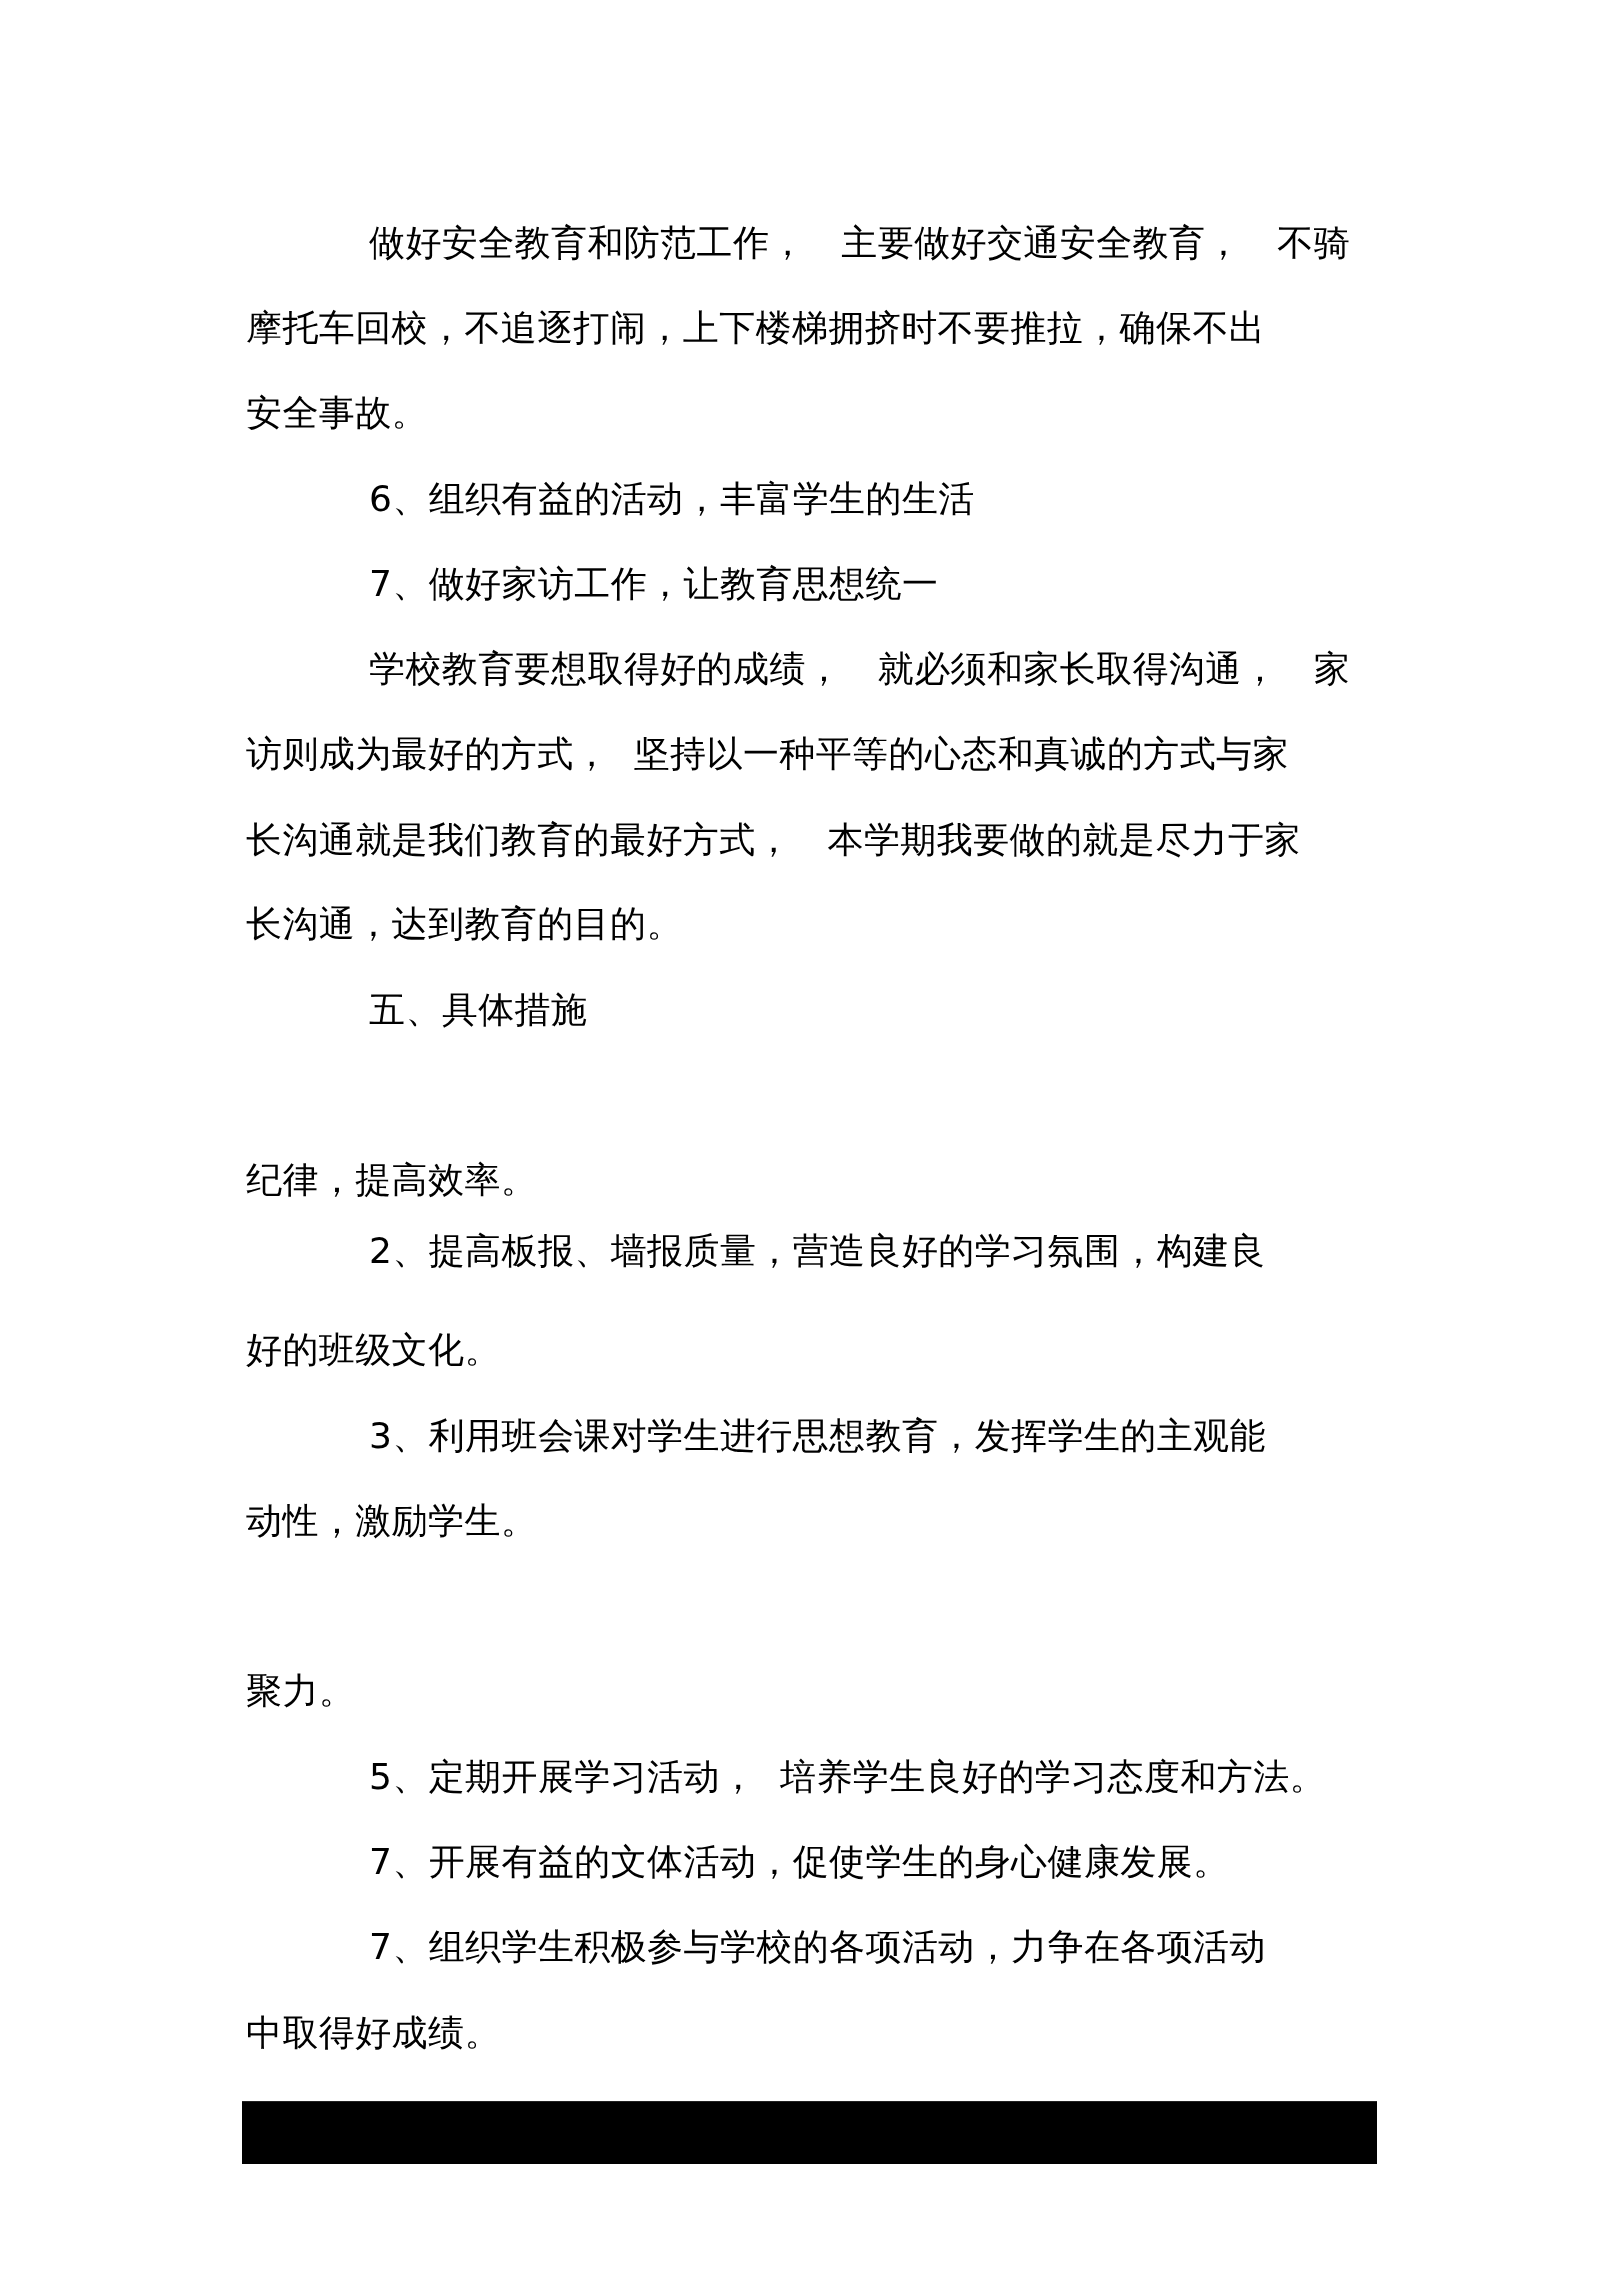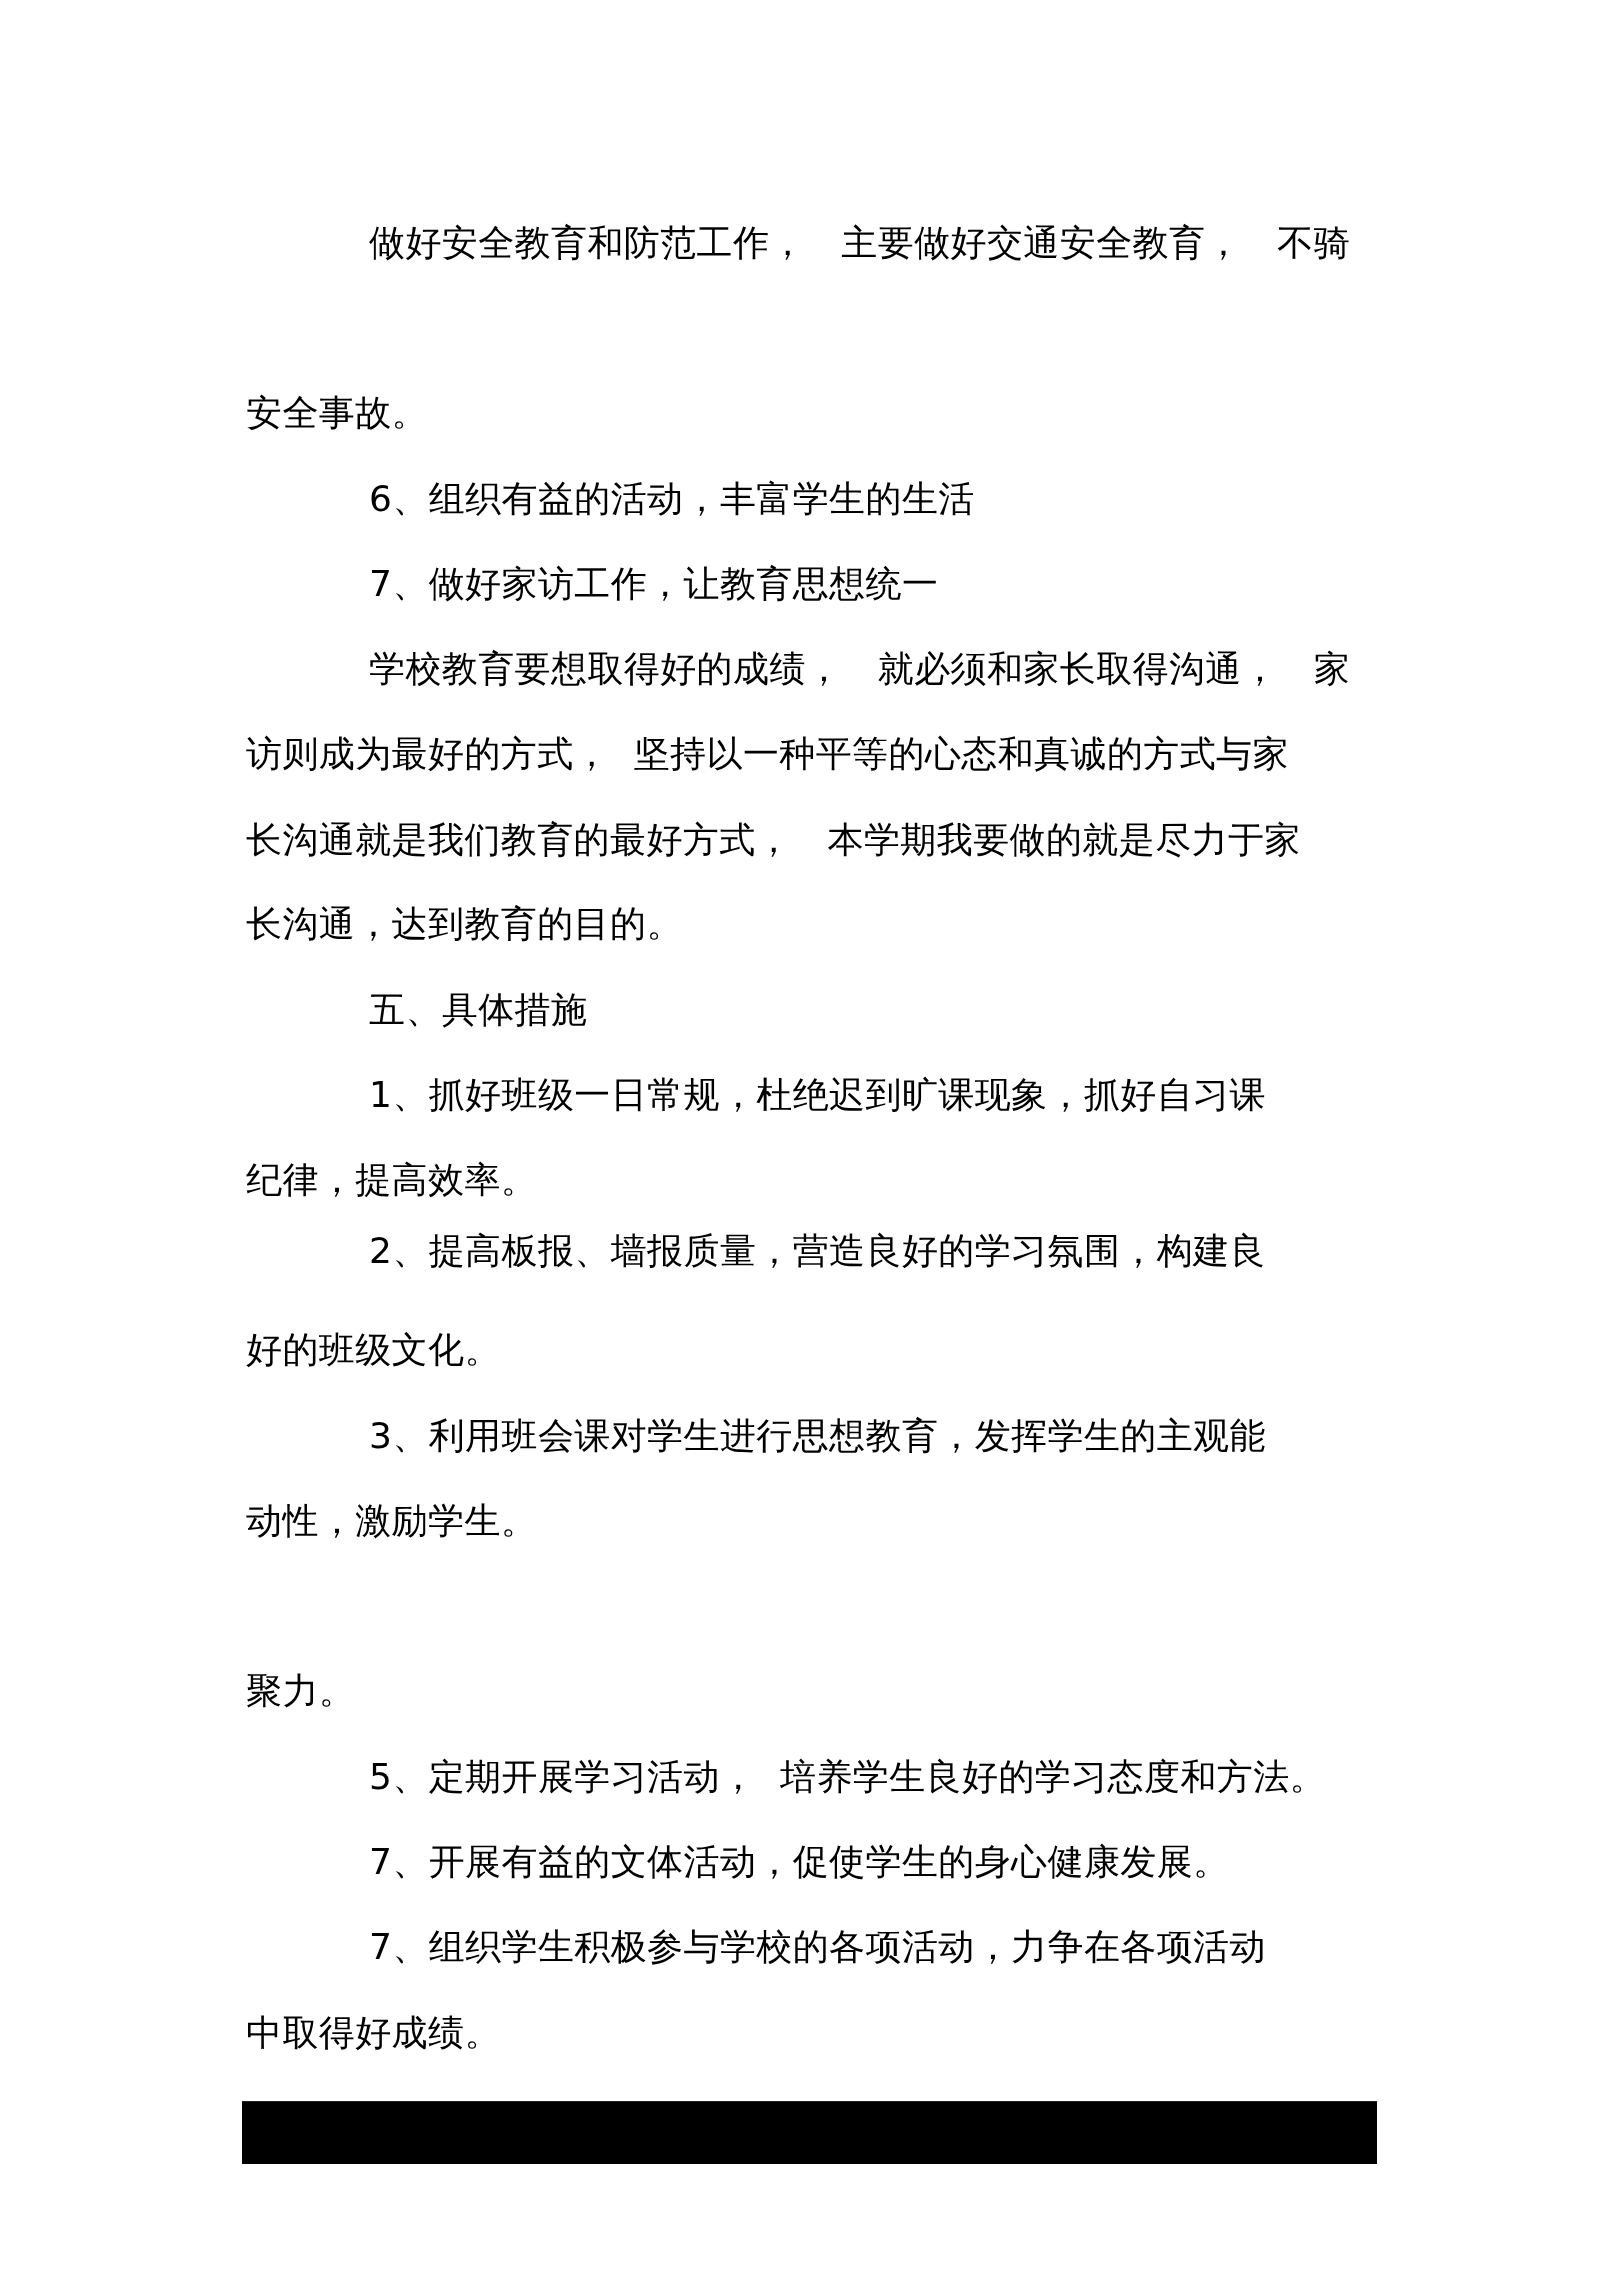--- a/index.html
+++ b/index.html
@@ -24,29 +24,29 @@
     background: #000000;
     border-top: 1.6px solid #222222;
     box-sizing: border-box;
   }
 </style>
 </head>
 <body>
 
 <div class="page">
   <div class="line indent" style="top:220px">做好安全教育和防范工作，   主要做好交通安全教育，   不骑</div>
+  <div class="line flush" style="top:305px">摩托车回校，不追逐打闹，上下楼梯拥挤时不要推拉，确保不出</div>
   <div class="line flush" style="top:390px">安全事故。</div>
   <div class="line indent" style="top:476px">6、组织有益的活动，丰富学生的生活</div>
   <div class="line indent" style="top:561px">7、做好家访工作，让教育思想统一</div>
   <div class="line flush" style="top:731px">访则成为最好的方式，  坚持以一种平等的心态和真诚的方式与家</div>
   <div class="line indent" style="top:646px">学校教育要想取得好的成绩，   就必须和家长取得沟通，   家</div>
   <div class="line flush" style="top:817px">长沟通就是我们教育的最好方式，   本学期我要做的就是尽力于家</div>
   <div class="line flush" style="top:901px">长沟通，达到教育的目的。</div>
   <div class="line indent" style="top:987px">五、具体措施</div>
-  <div class="line indent" style="top:1072px">1、抓好班级一日常规，杜绝迟到旷课现象，抓好自习课</div>
   <div class="line flush" style="top:1157px">纪律，提高效率。</div>
   <div class="line indent" style="top:1228px">2、提高板报、墙报质量，营造良好的学习氛围，构建良</div>
   <div class="line flush" style="top:1327px">好的班级文化。</div>
   <div class="line indent" style="top:1413px">3、利用班会课对学生进行思想教育，发挥学生的主观能</div>
   <div class="line flush" style="top:1498px">动性，激励学生。</div>
   <div class="line flush" style="top:1668px">聚力。</div>
   <div class="line indent" style="top:1754px">5、定期开展学习活动，  培养学生良好的学习态度和方法。</div>
   <div class="line indent" style="top:1839px">7、开展有益的文体活动，促使学生的身心健康发展。</div>
   <div class="line indent" style="top:1924px">7、组织学生积极参与学校的各项活动，力争在各项活动</div>
   <div class="line flush" style="top:2010px">中取得好成绩。</div>

